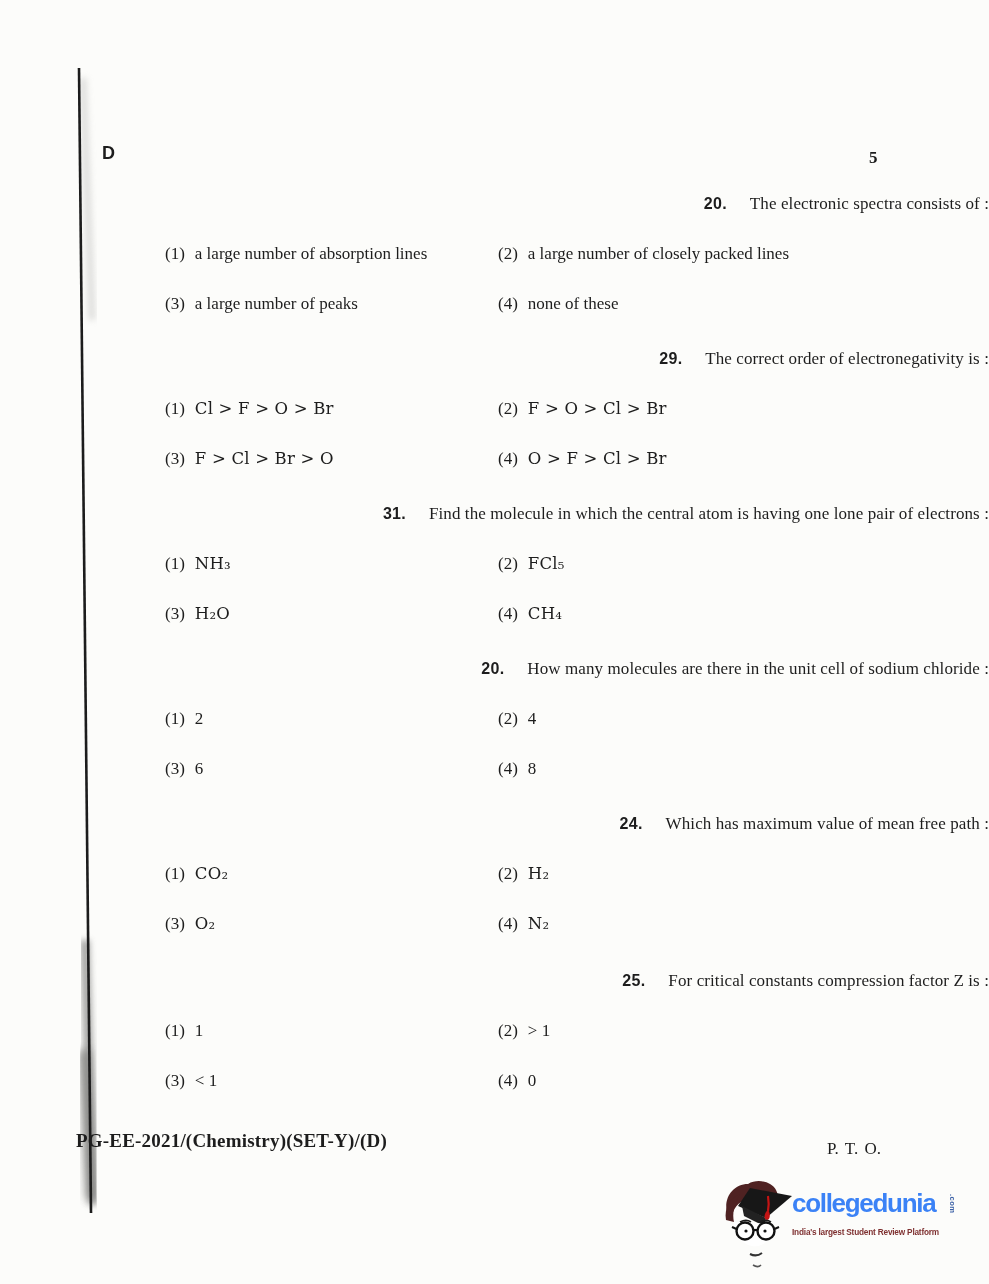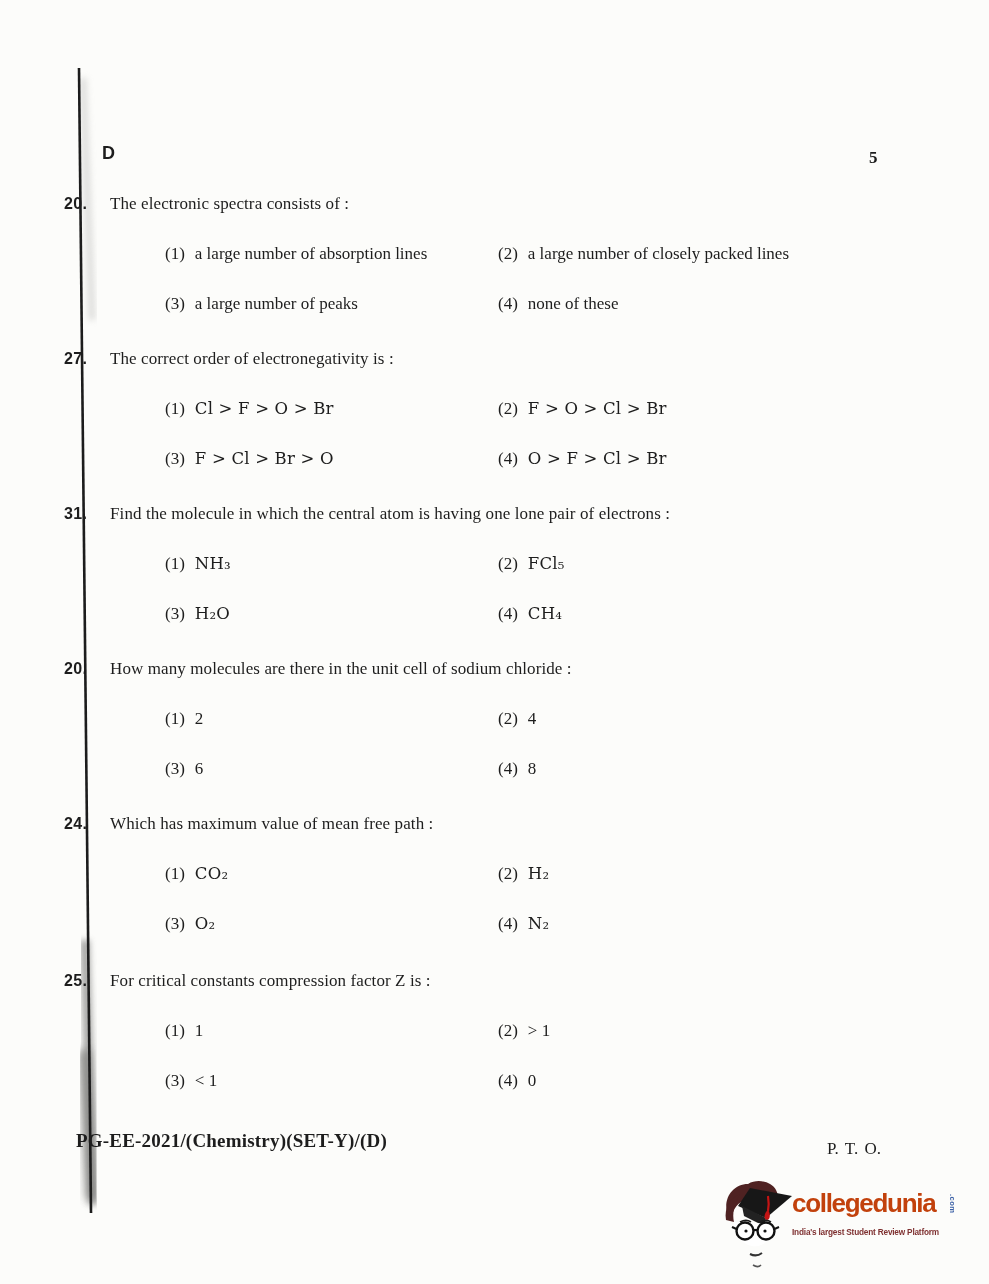--- a/index.html
+++ b/index.html
@@ -12,21 +12,21 @@
     color:#1d1d1d;
   }
   
   .spine{position:absolute;left:0;top:0;width:130px;height:1284px;pointer-events:none;}
   
   .set-letter{position:absolute;left:102px;top:143px;font-family:"Liberation Sans",sans-serif;font-weight:bold;font-size:18px;}
   .page-number{position:absolute;left:869px;top:148px;font-weight:600;font-size:17px;}
   
   .question{position:absolute;left:0;width:989px;}
   .q20{top:192px}.q21{top:347px}.q22{top:502px}.q23{top:657px}.q24{top:812px}.q25{top:969px}
-  .q-head{display:flex;padding-left:64px;font-size:17px;line-height:24px;}
+  .q-head{display:flex;padding-left:64px;font-size:17px;line-height:24px;justify-content:flex-end;}
   .q-num{flex:none;width:46px;font-family:"Liberation Sans",sans-serif;font-weight:bold;font-size:16px;letter-spacing:.3px;}
   .q-text{font-weight:500;letter-spacing:.1px;}
   .opt-row{display:flex;padding-left:165px;margin-top:26px;font-size:17px;line-height:24px;}
   .opt{display:flex;}
   .opt.first{flex:none;width:333px;}
   .opt-label{flex:none;margin-right:10px;}
   .math .opt-text{font-family:"DejaVu Serif","Liberation Serif",serif;font-size:16.5px;letter-spacing:.2px;}
   
   .paper-code{position:absolute;left:76px;top:1130px;font-weight:bold;font-size:19px;letter-spacing:.2px;}
   .pto{position:absolute;left:827px;top:1139px;font-weight:normal;font-size:17px;word-spacing:2px;}
@@ -84,21 +84,21 @@
       </div>
       <div class="opt">
         <span class="opt-label">(4)</span>
         <span class="opt-text">none of these</span>
       </div>
     </div>
   </div>
 
   <div class="question q21 math">
     <div class="q-head">
-      <span class="q-num">27.</span>
+      <span class="q-num">29.</span>
       <span class="q-text">The correct order of electronegativity is :</span>
     </div>
     <div class="opt-row">
       <div class="opt first">
         <span class="opt-label">(1)</span>
         <span class="opt-text">Cl &gt; F &gt; O &gt; Br</span>
       </div>
       <div class="opt">
         <span class="opt-label">(2)</span>
         <span class="opt-text">F &gt; O &gt; Cl &gt; Br</span>
@@ -251,18 +251,18 @@
         <line x1="16.5" y1="53" x2="12" y2="51" stroke="#111111" stroke-width="2"></line>
         <line x1="54.5" y1="53" x2="59" y2="51" stroke="#111111" stroke-width="2"></line>
 
         <circle cx="26" cy="55" r="1.6" fill="#111111"></circle>
         <circle cx="45" cy="55" r="1.6" fill="#111111"></circle>
 
         <path d="M30,78 C34,80 38,80 42,77" stroke="#333333" stroke-width="2" fill="none"></path>
         <path d="M33,89 C36,91 39,91 41,89" stroke="#555555" stroke-width="1.6" fill="none"></path>
       </svg>
     </span>
-    <span class="logo-brand" style="color:#c2410c;">collegedunia</span>
+    <span class="logo-brand" style="color:#3b82f6;">collegedunia</span>
     <span class="logo-com" style="color:#3a5fa5;">.com</span>
     <span class="logo-tagline" style="color:#7e3030;">India's largest Student Review Platform</span>
   </div>
 
 </div>
 
 </body></html>

